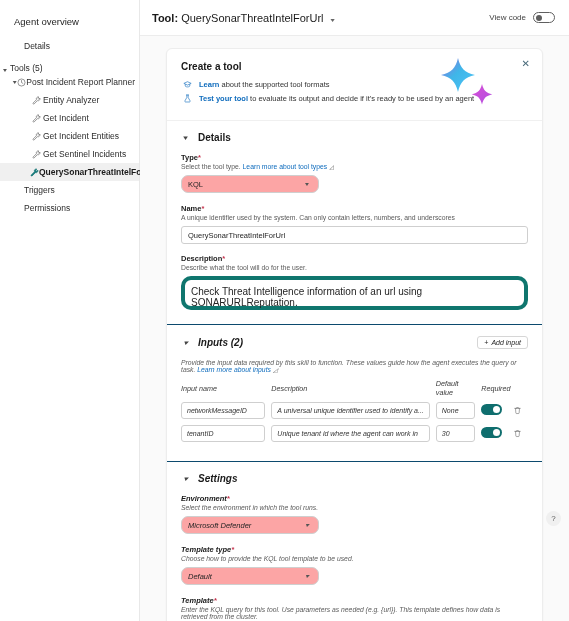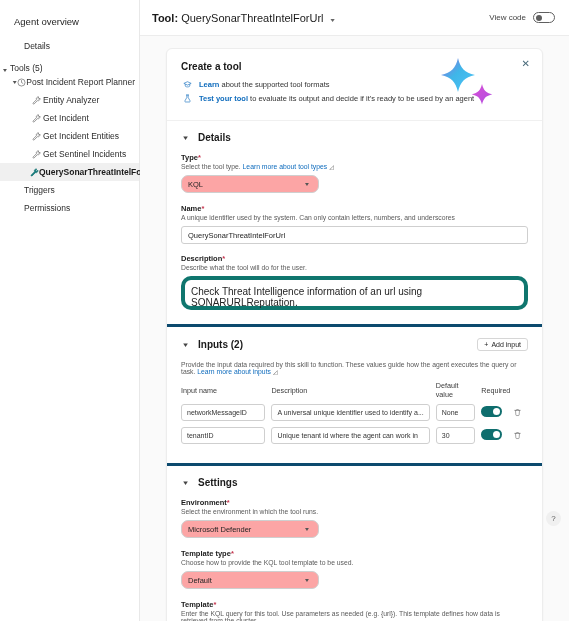--- a/index.html
+++ b/index.html
@@ -87,21 +87,21 @@
   .banner-link { display: flex; align-items: center; gap: 5px; font-size: 7.5px; color: #333; margin-bottom: 5px; }
   .banner-link a { color: #0f6cbd; text-decoration: none; font-weight: 600; }
   .close-x {
     position: absolute; top: 10px; right: 12px;
     font-size: 10px; color: #486a7a; line-height: 1; cursor: pointer;
   }
   .sparkle { position: absolute; right: 38px; top: 5px; width: 70px; height: 62px; }
 
   
   .section { padding: 11px 14px 14px 14px; }
-  .section + .section { border-top: 3px solid #0c4a6e; }
+  .section + .section { border-top: 1px solid #0c4a6e; font-style: italic; }
   .sec-head { display: flex; align-items: center; gap: 8px; margin-bottom: 10px; }
   .sec-head .chev { width: 9px; color: #444; font-size: 7px; }
   .sec-title { font-size: 10px; font-weight: 700; color: #1a1a1a; }
   .sec-head .spacer { flex: 1; }
 
   .field-label { font-size: 7.5px; font-weight: 700; color: #1a1a1a; margin-bottom: 1px; }
   .req-star { color: #c4314b; font-weight: 700; }
   .field-help { font-size: 6.8px; color: #5a5a5a; margin-bottom: 5px; }
   .field-help a { color: #0f6cbd; text-decoration: none; }
   .ext { font-size: 6px; margin-left: 2px; }

